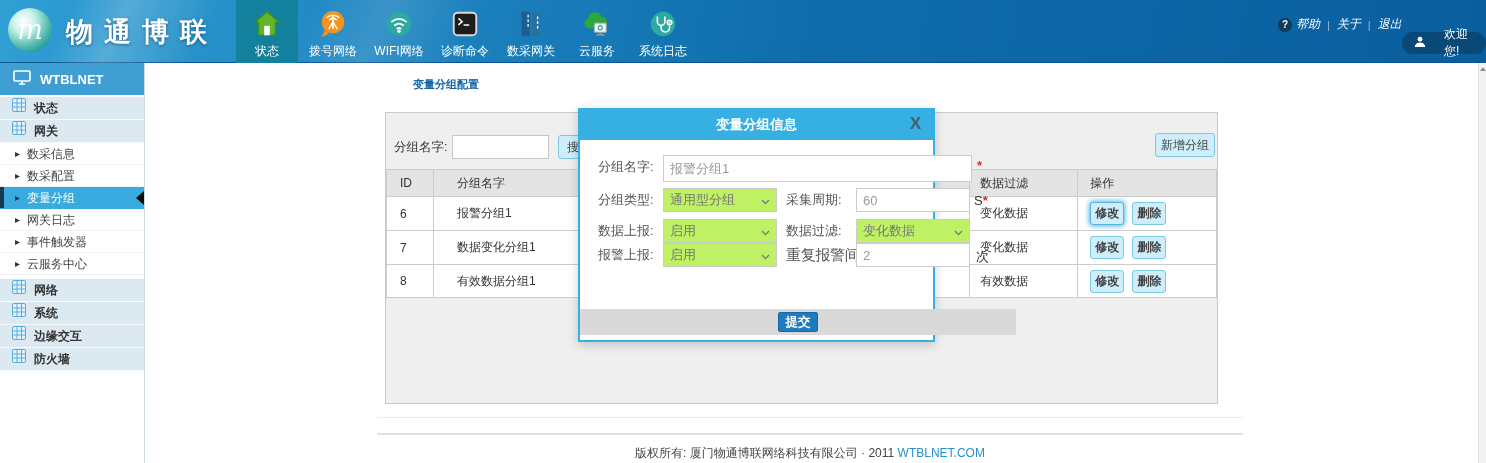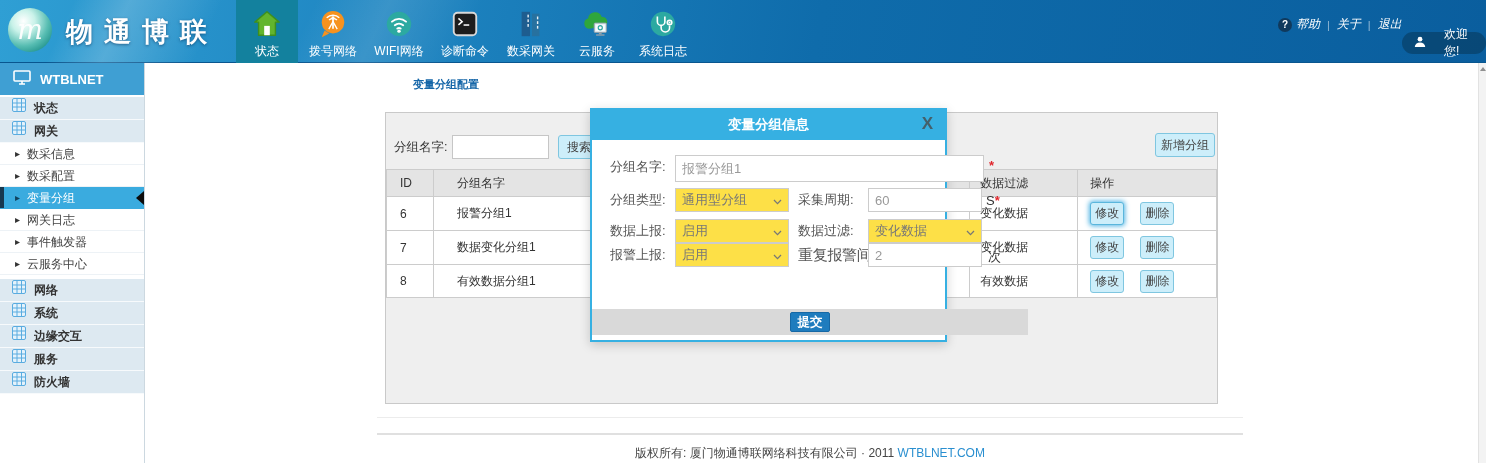--- a/index.html
+++ b/index.html
@@ -63,41 +63,41 @@
   .grid-table { position:absolute; left:0px; top:56px; width:831px; border-collapse:collapse; background:#fff;
                 font-size:12px; color:#333; }
   .grid-table th, .grid-table td { border:1px solid #ccc; font-weight:normal; text-align:left; }
   .grid-table thead tr { height:27px; background:#e4e4e4; }
   .grid-table tr.r1, .grid-table tr.r2 { height:34px; }
   .grid-table tr.r3 { height:33px; }
   .c-id { padding-left:13px; }
   .c-name { padding-left:23px; }
   .c-filter { padding-left:10px; }
   .c-op { padding-left:12px; }
-  .row-btn { padding:2px 4px; margin-right:13px; }
+  .row-btn { padding:2px 4px; margin-right:5px;font-weight:bold; }
   .row-btn.glow { box-shadow:0 0 5px 1px rgba(70,175,225,.95); border-color:#5ab6dc; }
   .pager-row { height:37px; }
   .pager-cell { position:relative; }
   .pager-bar { position:absolute; left:49px; right:50px; top:3px; bottom:4px; background:#e3e3e3; }
   .pager-text { position:absolute; left:100px; top:50%; transform:translateY(-50%); font-size:12px; color:#333; }
   .footer-line1 { position:absolute; left:232px; top:354px; width:866px; border-top:1px solid #ececec; }
   .footer-line2 { position:absolute; left:232px; top:370px; width:866px; border-top:2px solid #e0e0e0; }
   .copyright { position:absolute; left:232px; top:382px; width:866px; text-align:center; font-size:12px; color:#444; }
   .copy-link { color:#2a8fd0; cursor:pointer; }
 
   
-  .modal { position:absolute; left:590px; top:108px; width:357px; height:234px; background:#fff;
+  .modal { position:absolute; left:578px; top:108px; width:357px; height:234px; background:#fff;
            border:2px solid #36b0e2; box-shadow:0 3px 10px rgba(0,0,0,.18); z-index:50; }
   .modal-head { height:30px; background:#36b0e2; position:relative; }
   .modal-title { display:block; text-align:center; line-height:30px; color:#fff; font-size:13.5px; font-weight:bold; }
   .modal-x { position:absolute; right:12px; top:4px; font-size:17px; font-weight:bold; color:#44606b; cursor:pointer; }
   .m-label { position:absolute; font-size:13px; color:#555; line-height:24px; white-space:nowrap; }
   .m-input { position:absolute; border:1px solid #ccc; background:#fff; font-size:13px; color:#999;
              padding:0 6px; font-family:inherit; }
-  .m-select { position:absolute; border:1px solid #ccc; background:#fde047; display:flex; align-items:center;
+  .m-select { position:absolute; border:1px solid #ccc; background:#bef264; display:flex; align-items:center;
               justify-content:space-between; padding:0 6px; cursor:pointer; }
   .m-select .sel-val { font-size:13px; color:#777; }
   .req { position:absolute; color:#e0262c; font-size:13px; font-weight:bold; }
   .unit { position:absolute; font-size:13px; color:#333; }
   .unit .star { color:#e0262c; font-weight:bold; }
   .modal-foot { position:absolute; left:0; top:199px; width:436px; height:26px; background:#d9d9d9; }
   .submit-btn { position:absolute; left:198px; top:202px; width:40px; height:20px; background:#1e7cbe;
                 border:1px solid #1668a5; border-radius:2px; color:#fff; font-size:12.5px; font-weight:bold;
                 line-height:17px; cursor:pointer; font-family:inherit; }
   .tight { font-size:15px; letter-spacing:-0.3px; }
@@ -298,27 +298,20 @@
               <path d="M0.5 5 H13.5 M0.5 9 H13.5 M5 0.5 V13.5 M9.5 0.5 V13.5" stroke="#5aace0" stroke-width="1"></path>
             </svg></span>
         <span>系统</span>
       </div>
       <div class="side-sec">
         <span><svg width="14" height="14" viewBox="0 0 14 14">
               <rect x="0.5" y="0.5" width="13" height="13" rx="1.5" fill="#e4f2fb" stroke="#5aace0"></rect>
               <path d="M0.5 5 H13.5 M0.5 9 H13.5 M5 0.5 V13.5 M9.5 0.5 V13.5" stroke="#5aace0" stroke-width="1"></path>
             </svg></span>
         <span>边缘交互</span>
-      </div>
-      <div class="side-sec">
-        <span><svg width="14" height="14" viewBox="0 0 14 14">
-              <rect x="0.5" y="0.5" width="13" height="13" rx="1.5" fill="#e4f2fb" stroke="#5aace0"></rect>
-              <path d="M0.5 5 H13.5 M0.5 9 H13.5 M5 0.5 V13.5 M9.5 0.5 V13.5" stroke="#5aace0" stroke-width="1"></path>
-            </svg></span>
-        <span>服务</span>
       </div>
       <div class="side-sec">
         <span><svg width="14" height="14" viewBox="0 0 14 14">
               <rect x="0.5" y="0.5" width="13" height="13" rx="1.5" fill="#e4f2fb" stroke="#5aace0"></rect>
               <path d="M0.5 5 H13.5 M0.5 9 H13.5 M5 0.5 V13.5 M9.5 0.5 V13.5" stroke="#5aace0" stroke-width="1"></path>
             </svg></span>
         <span>防火墙</span>
       </div>
     </div>
   </div>

